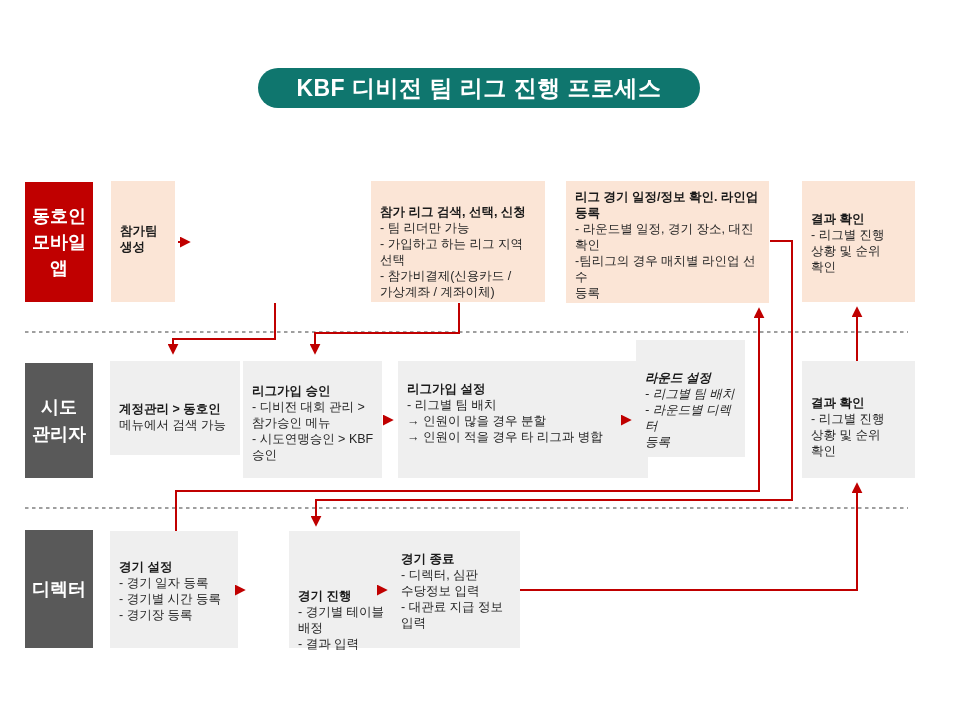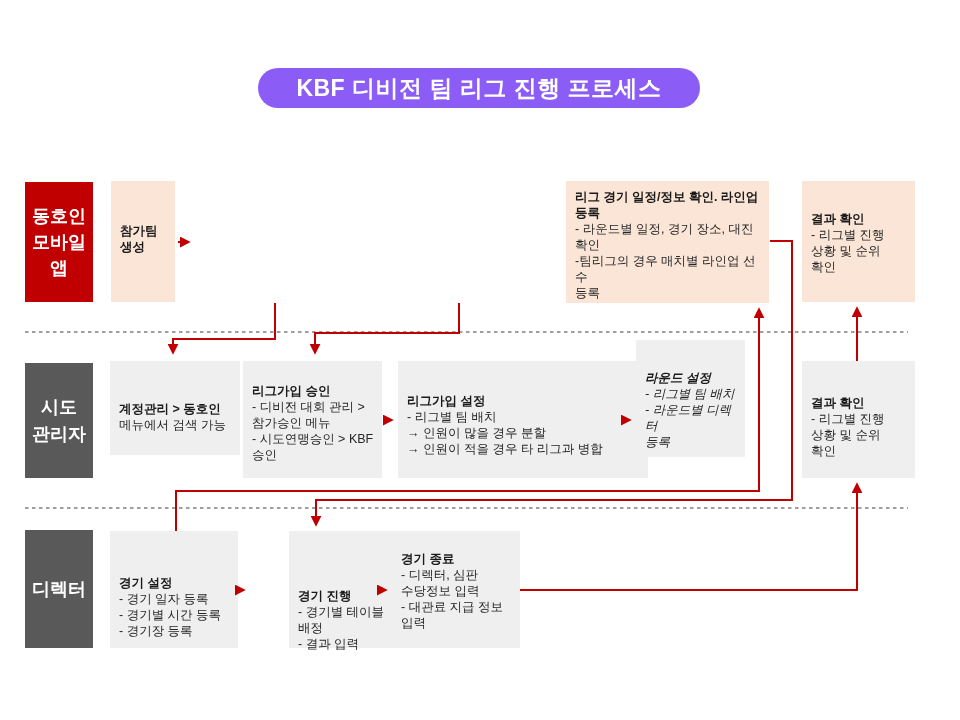--- a/index.html
+++ b/index.html
@@ -2,21 +2,21 @@
 <html><head>
 <meta charset="utf-8">
 <style>
   html,body{margin:0;padding:0;background:#ffffff;}
   .page{
     position:relative;width:960px;height:720px;background:#ffffff;overflow:hidden;
     font-family:"Liberation Sans","DejaVu Sans",sans-serif;color:#222222;
   }
   .title-pill{
     position:absolute;left:258px;top:68px;width:442px;height:40px;
-    background:#8b5cf6;border-radius:20px;
+    background:#0f766e;border-radius:20px;
     display:flex;align-items:center;justify-content:center;
     color:#ffffff;font-size:23px;font-weight:bold;letter-spacing:0.5px;
   }
   .lane-label{
     position:absolute;width:68px;
     display:flex;align-items:center;justify-content:center;text-align:center;
     color:#ffffff;font-size:18px;font-weight:bold;line-height:1.45;white-space:pre-line;
   }
   .lane-label.red{background:#C00000;}
   .lane-label.gray{background:#595959;}
@@ -40,20 +40,27 @@
   <div class="lane-label red" style="left:25px;top:182px;height:120px;">동호인
 모바일 앱</div>
   <div class="lane-label gray" style="left:25px;top:363px;height:115px;">시도
 관리자</div>
   <div class="lane-label gray" style="left:25px;top:530px;height:118px;">디렉터</div>
 
   <div class="box peach" style="left:111px;top:181px;width:64px;height:121px;padding-top:42px;">
     <div class="box-title">참가팀
 생성</div>
   </div>
+  <div class="box peach" style="left:371px;top:181px;width:174px;height:121px;padding-top:23px;">
+    <div class="box-title">참가 리그 검색, 선택, 신청</div>
+    <div class="box-body">- 팀 리더만 가능
+- 가입하고 하는 리그 지역 선택
+- 참가비결제(신용카드 /
+가상계좌 / 계좌이체)</div>
+  </div>
   <div class="box peach" style="left:566px;top:181px;width:203px;height:122px;padding-top:8px;">
     <div class="box-title">리그 경기 일정/정보 확인. 라인업
 등록</div>
     <div class="box-body">- 라운드별 일정, 경기 장소, 대진
 확인
 -팀리그의 경우 매치별 라인업 선수
 등록</div>
   </div>
   <div class="box peach" style="left:802px;top:181px;width:113px;height:121px;padding-top:30px;">
     <div class="box-title">결과 확인</div>
@@ -66,40 +73,40 @@
     <div class="box-title">계정관리 &gt; 동호인</div>
     <div class="box-body">메뉴에서 검색 가능</div>
   </div>
   <div class="box gray" style="left:243px;top:361px;width:139px;height:117px;padding-top:22px;">
     <div class="box-title">리그가입 승인</div>
     <div class="box-body">- 디비전 대회 관리 &gt;
 참가승인 메뉴
 - 시도연맹승인 &gt; KBF
 승인</div>
   </div>
-  <div class="box gray" style="left:398px;top:361px;width:250px;height:117px;padding-top:32px;">
+  <div class="box gray" style="left:398px;top:361px;width:250px;height:117px;padding-top:20px;">
     <div class="box-title">리그가입 설정</div>
     <div class="box-body">- 리그별 팀 배치
 → 인원이 많을 경우 분할
 → 인원이 적을 경우 타 리그과 병합</div>
   </div>
   <div class="box gray" style="left:636px;top:340px;width:109px;height:117px;padding-top:30px;font-style:italic;">
     <div class="box-title">라운드 설정</div>
     <div class="box-body">- 리그별 팀 배치
 - 라운드별 디렉터
 등록</div>
   </div>
   <div class="box gray" style="left:802px;top:361px;width:113px;height:117px;padding-top:34px;">
     <div class="box-title">결과 확인</div>
     <div class="box-body">- 리그별 진행
 상황 및 순위
 확인</div>
   </div>
 
-  <div class="box gray" style="left:110px;top:531px;width:128px;height:117px;padding-top:44px;">
+  <div class="box gray" style="left:110px;top:531px;width:128px;height:117px;padding-top:28px;">
     <div class="box-title">경기 설정</div>
     <div class="box-body">- 경기 일자 등록
 - 경기별 시간 등록
 - 경기장 등록</div>
   </div>
   <div class="box gray" style="left:250px;top:531px;width:117px;height:117px;padding-top:57px;margin-left:39px;">
     <div class="box-title">경기 진행</div>
     <div class="box-body">- 경기별 테이블 배정
 - 결과 입력</div>
   </div>

